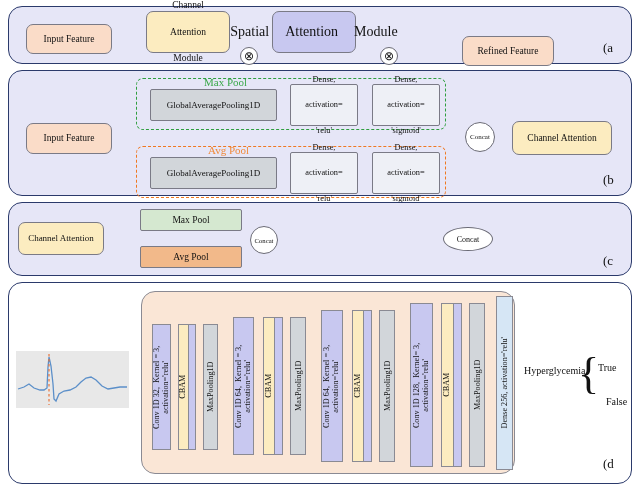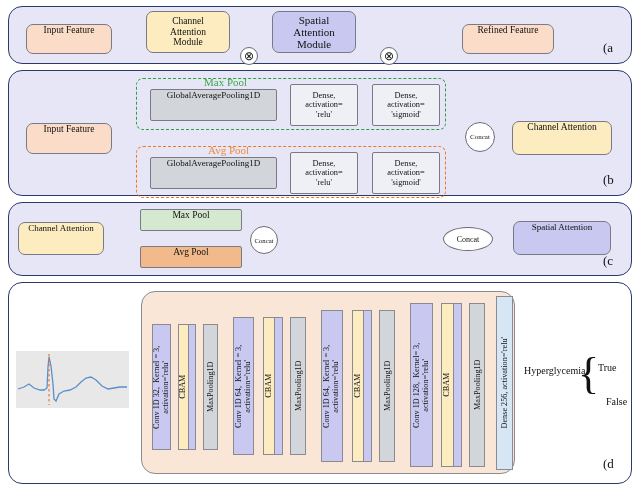--- a/index.html
+++ b/index.html
@@ -6,22 +6,22 @@
   body{font-family:"Liberation Serif", serif;}
   #root{position:relative;width:640px;height:490px;background:#ffffff;overflow:hidden;}
 
   .panel{position:absolute;border:1.6px solid #2b3a6b;border-radius:14px;box-sizing:border-box;}
   .panel.lav{background:#e6e6f7;}
   .panel.white{background:#ffffff;}
 
   .panel-letter{position:absolute;font-size:13px;color:#111;font-family:"Liberation Serif",serif;}
 
   .box{position:absolute;box-sizing:border-box;border:1.4px solid #7a7a86;border-radius:7px;
-       display:flex;justify-content:center;text-align:center;
-       font-family:"Liberation Serif",serif;color:#111;line-height:1.12;}
+       display:flex;align-items:center;justify-content:center;text-align:center;
+       font-family:"Liberation Serif",serif;color:#111;line-height:1.12;gap:16px;}
   .box.sq{border-radius:2px;}
   .peach{background:#fadcc8;}
   .cream{background:#fcecc0;}
   .lilac{background:#c8c8f0;}
   .gray{background:#d2d6da;}
   .plain{background:#eef0f6;}
   .green{background:#d5e8d0;}
   .orange{background:#f2b98a;}
   .pink{background:#f0dcf2;}
   .iceblue{background:#d6e6f5;}
@@ -123,31 +123,31 @@
   <div class="panel-letter" style="left:603px;top:40px;">(a</div>
 
   <div class="box peach" style="left:26px;top:24px;width:86px;height:30px;font-size:9.5px;">Input Feature</div>
 
   <div class="box cream" style="left:146px;top:11px;width:84px;height:42px;font-size:9.5px;flex-direction:column;">
     <span>Channel</span>
     <span>Attention</span>
     <span>Module</span>
   </div>
 
-  <div class="box lilac" style="left:272px;top:11px;width:84px;height:42px;font-size:11px;flex-direction:column;">
+  <div class="box lilac" style="left:272px;top:11px;width:84px;height:42px;font-size:14px;flex-direction:row;">
 
     <span>Spatial</span>
     <span>Attention</span>
     <span>Module</span>
   </div>
 
   <div class="circle" style="left:240px;top:47px;width:18px;height:18px;font-size:12px;line-height:1;">⊗</div>
   <div class="circle" style="left:380px;top:47px;width:18px;height:18px;font-size:12px;line-height:1;">⊗</div>
 
-  <div class="box peach" style="left:462px;top:24px;width:92px;height:30px;font-size:9.5px;">Refined Feature</div>
+  <div class="box peach" style="left:462px;top:36px;width:92px;height:30px;font-size:9.5px;">Refined Feature</div>
 
   <div class="panel lav" style="left:8px;top:70px;width:624px;height:126px;"></div>
   <div class="panel-letter" style="left:603px;top:172px;">(b</div>
 
   <div class="dashbox dash-green" style="left:136px;top:78px;width:310px;height:52px;"></div>
   <div class="dashlabel lbl-green" style="left:204px;top:76px;">Max Pool</div>
 
   <div class="dashbox dash-orange" style="left:136px;top:146px;width:310px;height:52px;"></div>
   <div class="dashlabel lbl-orange" style="left:208px;top:144px;">Avg Pool</div>
 
@@ -187,21 +187,20 @@
   <div class="box cream" style="left:18px;top:222px;width:86px;height:33px;font-size:9px;">Channel Attention</div>
 
   <div class="box sq green" style="left:140px;top:209px;width:102px;height:22px;font-size:9.5px;">Max Pool</div>
   <div class="box sq orange" style="left:140px;top:246px;width:102px;height:22px;font-size:9.5px;">Avg Pool</div>
 
   <div class="circle" style="left:250px;top:226px;width:28px;height:28px;font-size:6.7px;">Concat</div>
 
 
   <div class="ellipse" style="left:443px;top:227px;width:50px;height:24px;font-size:8px;">Concat</div>
 
-  <div class="box lilac" style="left:513px;top:221px;width:98px;height:34px;font-size:9px;">Spatial Attention</div>
 
   <div class="panel white" style="left:8px;top:282px;width:624px;height:202px;"></div>
   <div class="panel-letter" style="left:603px;top:456px;">(d</div>
 
   <div class="ecgbox" style="left:16px;top:351px;width:113px;height:57px;">
     <svg viewBox="0 0 113 57" width="113" height="57">
       <polyline fill="none" stroke="#5b8fc9" stroke-width="1.3" points="2,38 8,36 13,33 18,37 24,39 28,39 31,37 32,16 33,6 35,15 37,33 38,48 40,50 43,43 48,40 54,39 60,36 65,31 70,27 75,26 80,29 86,35 92,38 98,37 104,36 111,36"></polyline>
       <line x1="33" y1="3" x2="33" y2="54" stroke="#e8743b" stroke-width="1.2" stroke-dasharray="2.5,2.5"></line>
     </svg>
   </div>

